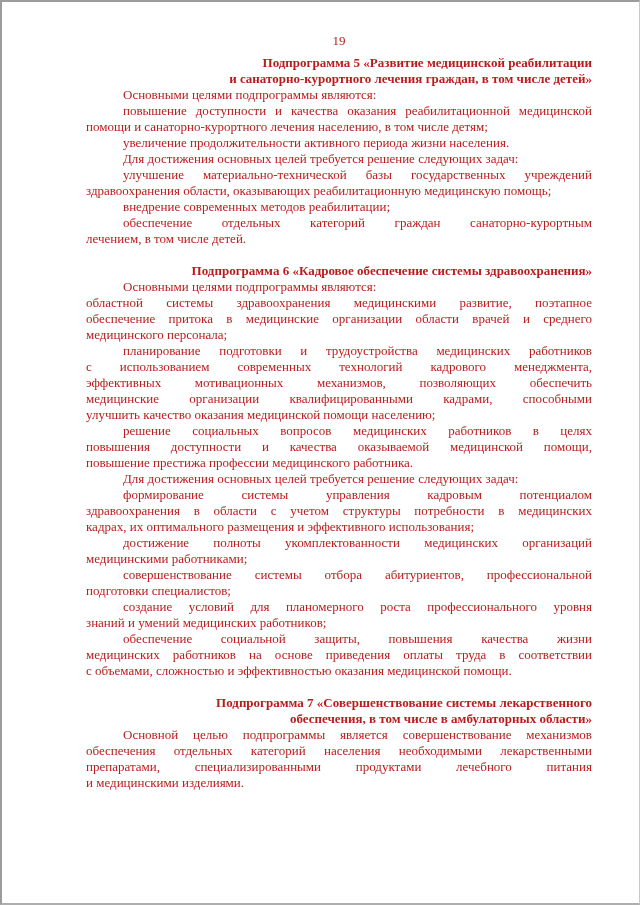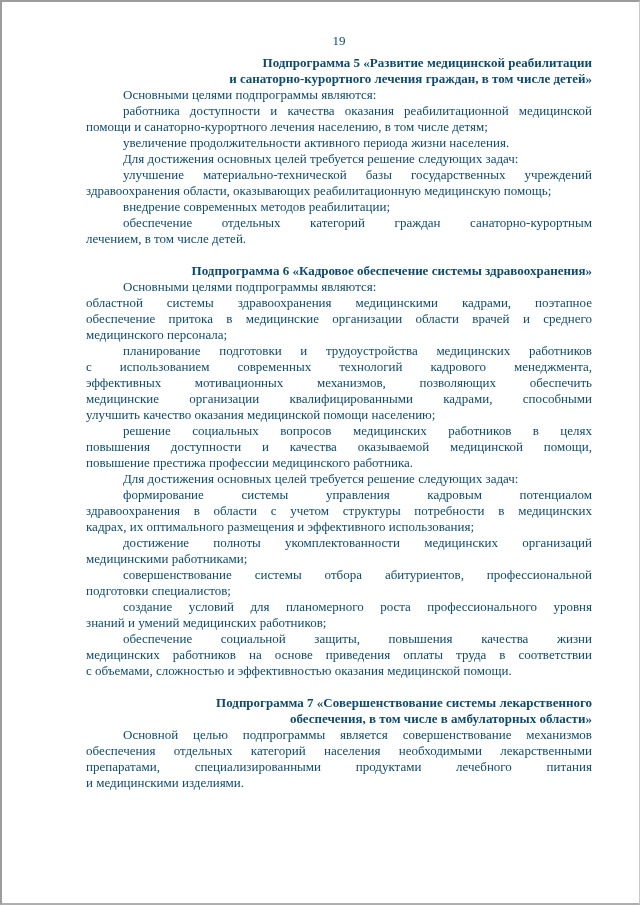--- a/index.html
+++ b/index.html
@@ -20,21 +20,21 @@
     overflow: hidden;
   }
   .doc {
     position: absolute;
     left: 84px;
     top: 31px;
     width: 506px;
     font-family: "Liberation Serif", "DejaVu Serif", serif;
     font-size: 13px;
     line-height: 16px;
-    color: #0c4a6e;
+    color: #b91c1c;
   }
   .line {
     height: 16px;
     overflow: hidden;
   }
   .c { text-align: center; }
   .l { text-align: left; }
   .j { text-align: justify; text-align-last: justify; }
   .h { font-weight: bold; text-align: right; }
   .ind { text-indent: 37px; }
@@ -48,21 +48,21 @@
   <div class="doc">
     <div class="line c pageno">19</div>
     <div id="sections">
         <div class="section">
           <div class="line h c">Подпрограмма 5 «Развитие медицинской реабилитации</div>
           <div class="line h c">и санаторно-курортного лечения граждан, в том числе детей»</div>
           <div class="paragraph">
             <div class="line ind l">Основными целями подпрограммы являются:</div>
           </div>
           <div class="paragraph">
-            <div class="line ind j">работника доступности и качества оказания реабилитационной медицинской</div>
+            <div class="line ind j">повышение доступности и качества оказания реабилитационной медицинской</div>
             <div class="line l">помощи и санаторно-курортного лечения населению, в том числе детям;</div>
           </div>
           <div class="paragraph">
             <div class="line ind l">увеличение продолжительности активного периода жизни населения.</div>
           </div>
           <div class="paragraph">
             <div class="line ind l">Для достижения основных целей требуется решение следующих задач:</div>
           </div>
           <div class="paragraph">
             <div class="line ind j">улучшение материально-технической базы государственных учреждений</div>
@@ -75,21 +75,21 @@
             <div class="line ind j">обеспечение отдельных категорий граждан санаторно-курортным</div>
             <div class="line l">лечением, в том числе детей.</div>
           </div>
         </div>
         <div class="section">
           <div class="line h c">Подпрограмма 6 «Кадровое обеспечение системы здравоохранения»</div>
           <div class="paragraph">
             <div class="line ind l">Основными целями подпрограммы являются:</div>
           </div>
           <div class="paragraph">
-            <div class="line j">областной системы здравоохранения медицинскими кадрами, поэтапное</div>
+            <div class="line j">областной системы здравоохранения медицинскими развитие, поэтапное</div>
             <div class="line j">обеспечение притока в медицинские организации области врачей и среднего</div>
             <div class="line l">медицинского персонала;</div>
           </div>
           <div class="paragraph">
             <div class="line ind j">планирование подготовки и трудоустройства медицинских работников</div>
             <div class="line j">с использованием современных технологий кадрового менеджмента,</div>
             <div class="line j">эффективных мотивационных механизмов, позволяющих обеспечить</div>
             <div class="line j">медицинские организации квалифицированными кадрами, способными</div>
             <div class="line l">улучшить качество оказания медицинской помощи населению;</div>
           </div>

